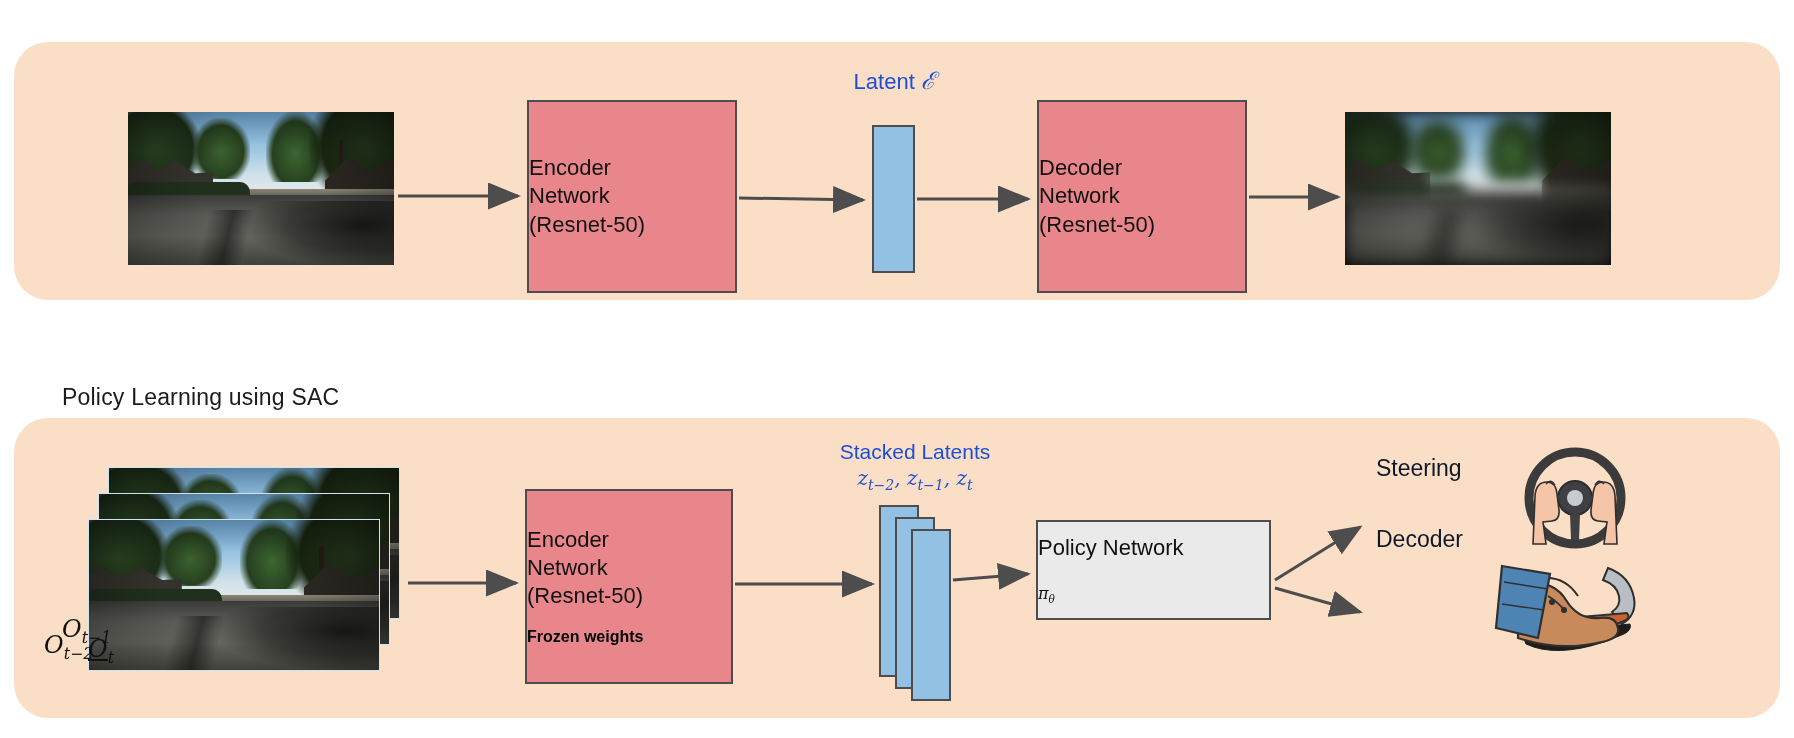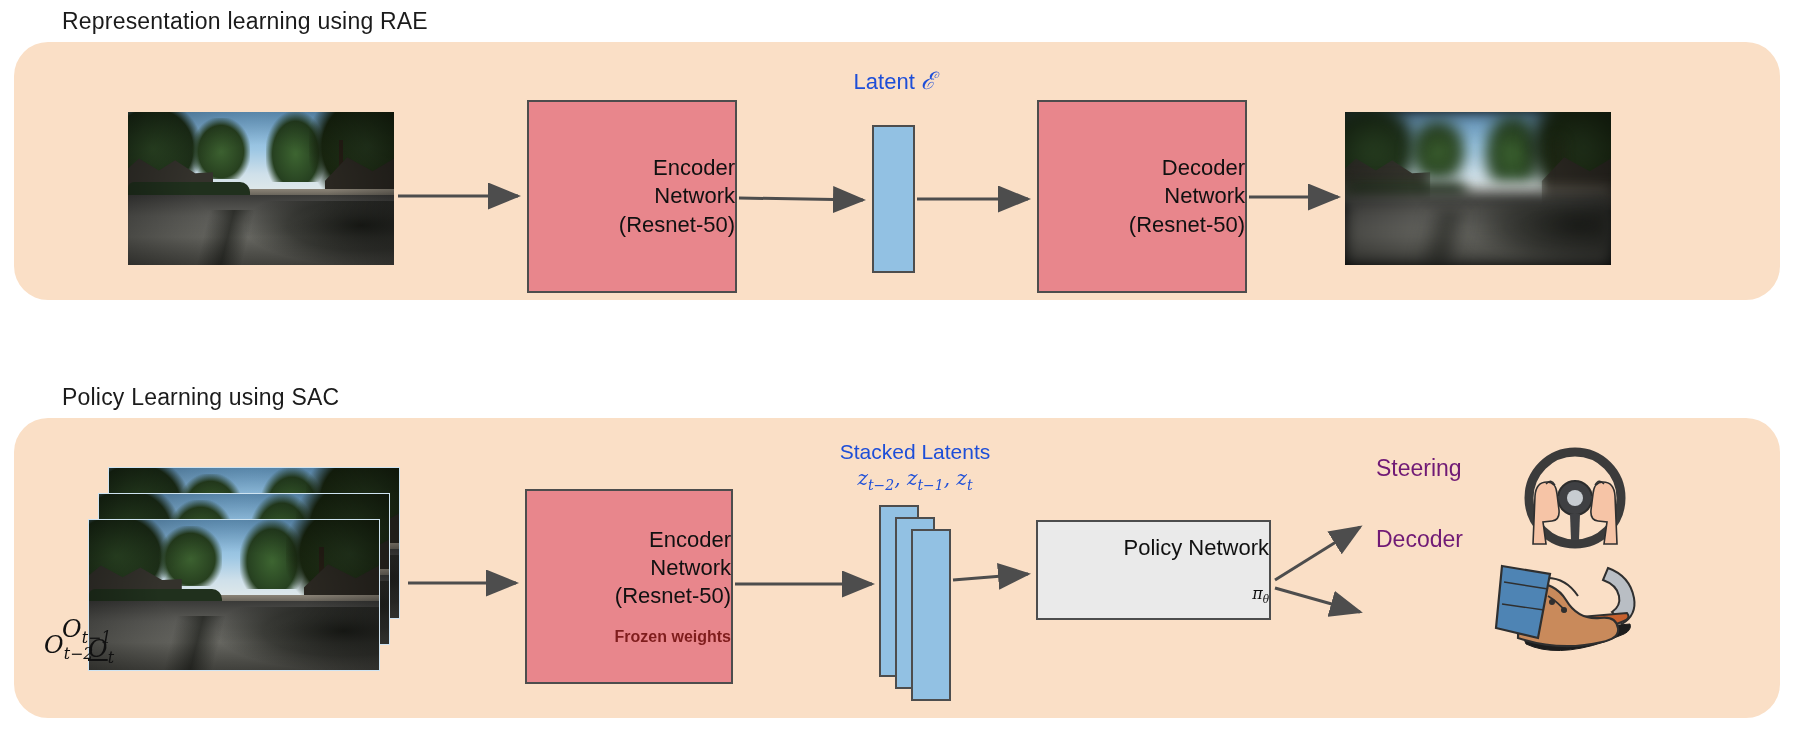--- a/index.html
+++ b/index.html
@@ -42,31 +42,31 @@
   #panel-rae { left: 14px; top: 42px;  width: 1766px; height: 258px; }
   #panel-sac { left: 14px; top: 418px; width: 1766px; height: 300px; }
 
   
   .nbox {
     position: absolute;
     box-sizing: border-box;
     border: 2.5px solid #4d4d4d;
     display: flex;
     flex-direction: column;
-    align-items: flex-end;
+    align-items: flex-start;
     justify-content: center;
     color: #111;
     line-height: 1.28;
     text-align: center;
   }
   .nbox.red   { background: #E8868C; }
   .nbox.grey  { background: #EAEAEA; gap: 20px; }
   .nbox .ln   { font-size: 22px; white-space: nowrap; }
   .nbox .frozen {
-    color: #7f1d1d;
+    color: #000000;
     font-weight: bold;
     font-size: 16px;
     margin-top: 16px;
     white-space: nowrap;
   }
   .nbox .pi {
     font-size: 16px;
     font-family: "DejaVu Serif", serif;
     font-style: italic;
     margin-top: 2px;
@@ -130,21 +130,21 @@
   }
   .obs-label sub { font-size: 0.66em; }
   #obs-t2 { left: 44px; top: 591px; margin-top: 40px; }
   #obs-t1 { left: 62px; top: 615px; }
   #obs-t0 { left: 88px; top: 635px; text-decoration: underline; }
 
   
   .out-label {
     position: absolute;
     font-size: 23px;
-    color: #701a75;
+    color: #0f172a;
     white-space: nowrap;
   }
   #lbl-steering { left: 1376px; top: 455px; }
   #lbl-throttle { left: 1376px; top: 526px; }
 
   
   #arrows {
     position: absolute;
     left: 0; top: 0;
     width: 1794px; height: 738px;
@@ -252,21 +252,20 @@
 
   
   #icon-steering-wheel { position: absolute; left: 1495px; top: 440px; width: 160px; height: 112px; }
   #icon-pedal          { position: absolute; left: 1490px; top: 548px; width: 172px; height: 112px; }
 </style>
 </head>
 <body>
 
 <div class="stage">
 
-  <div class="section-title" id="title-rae">Representation learning using RAE</div>
 
   <div class="panel" id="panel-rae"></div>
 
   <div class="scene" id="img-input-rae">
     <div class="sky"></div>
     <div class="tree-l"></div>
     <div class="tree-c"></div>
     <div class="tree-c2"></div>
     <div class="tree-r"></div>
     <div class="trunk"></div>

